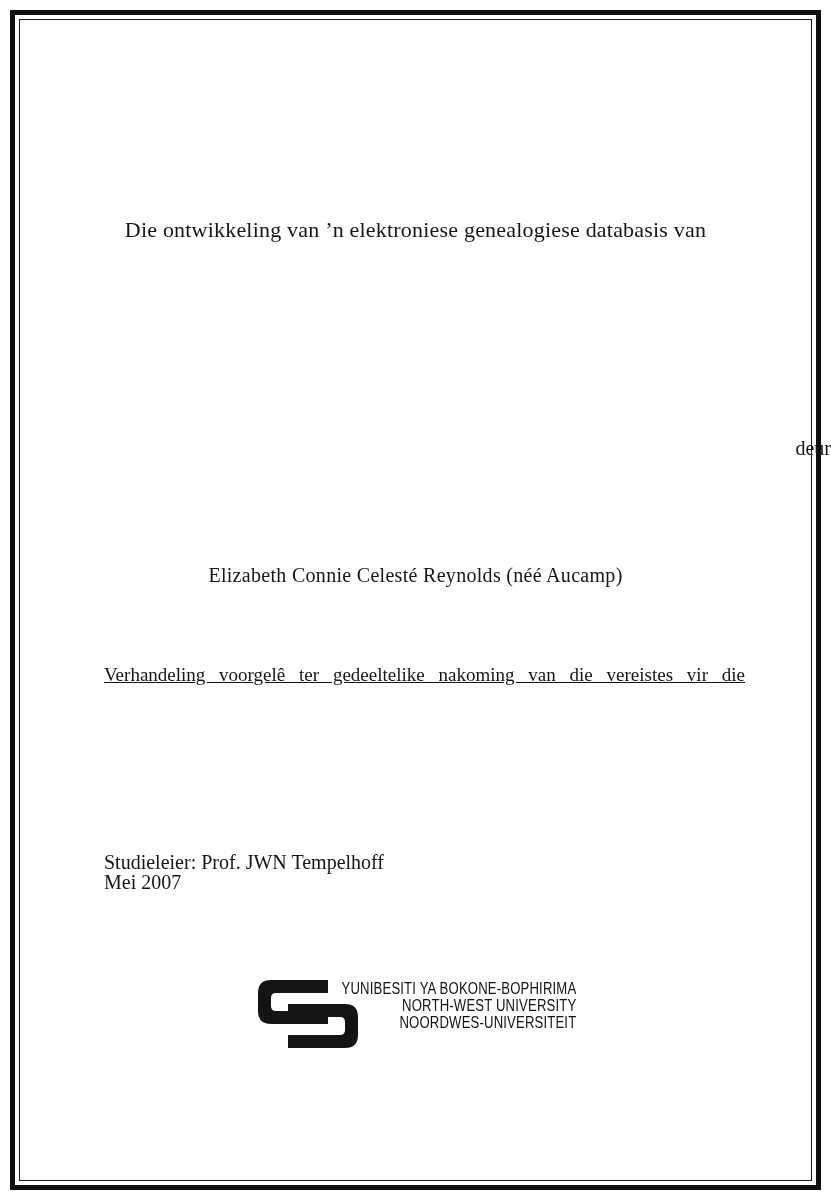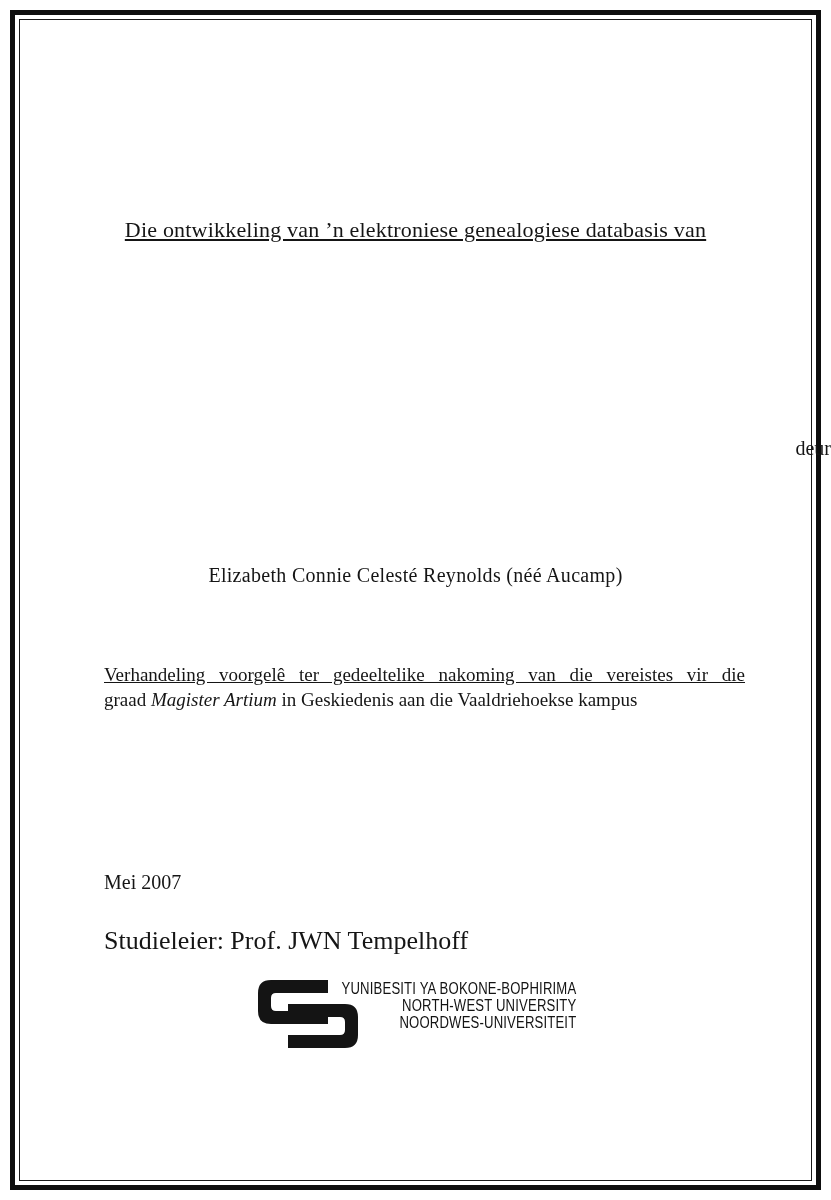--- a/index.html
+++ b/index.html
@@ -31,21 +31,20 @@
 
   .title-block {
     position: absolute;
     left: 60px;
     right: 60px;
     top: 208px;
     text-align: center;
     font-size: 22px;
     line-height: 44px;
     letter-spacing: 0.2px;
-    text-decoration: underline;
   }
 
   .byline {
     position: absolute;
     left: 0;
     right: 0;
     top: 437px;
     text-align: right;
     font-size: 20px;
   }
@@ -71,22 +70,22 @@
   }
   .statement .just {
     text-align: justify;
     text-align-last: justify;
     text-decoration: underline;
   }
 
   .supervisor {
     position: absolute;
     left: 104px;
-    top: 926px;
-    font-size: 26px;
+    top: 851px;
+    font-size: 20px;
   }
   .date {
     position: absolute;
     left: 104px;
     top: 871px;
     font-size: 20px;
   }
 
   .logo {
     position: absolute;
@@ -124,21 +123,20 @@
 <div class="title-block">
   <div>Die ontwikkeling van ’n elektroniese genealogiese databasis van</div>
 </div>
 
 <div class="byline">deur</div>
 
 <div class="author">Elizabeth Connie Celesté Reynolds (néé Aucamp)</div>
 
 <div class="statement">
   <div class="just">Verhandeling voorgelê ter gedeeltelike nakoming van die vereistes vir die</div>
-  <div><span>graad</span> <i>Magister Artium</i> <span>in Geskiedenis aan die Vaaldriehoekse kampus</span></div>
 </div>
 
 <div class="supervisor">Studieleier: Prof. JWN Tempelhoff</div>
 <div class="date">Mei 2007</div>
 
 <div class="logo">
   <svg class="logo-mark" width="100" height="68" viewBox="0 0 100 68" xmlns="http://www.w3.org/2000/svg">
     <path fill="#141414" d="M 70 0 L 13 0 Q 0 0 0 13 L 0 31 Q 0 44 13 44 L 70 44 L 70 31 L 18 31 Q 13 31 13 26 L 13 18 Q 13 13 18 13 L 70 13 Z"></path>
     <path fill="#141414" d="M 30 68 L 87 68 Q 100 68 100 55 L 100 37 Q 100 24 87 24 L 30 24 L 30 37 L 82 37 Q 87 37 87 42 L 87 50 Q 87 55 82 55 L 30 55 Z"></path>
   </svg>

